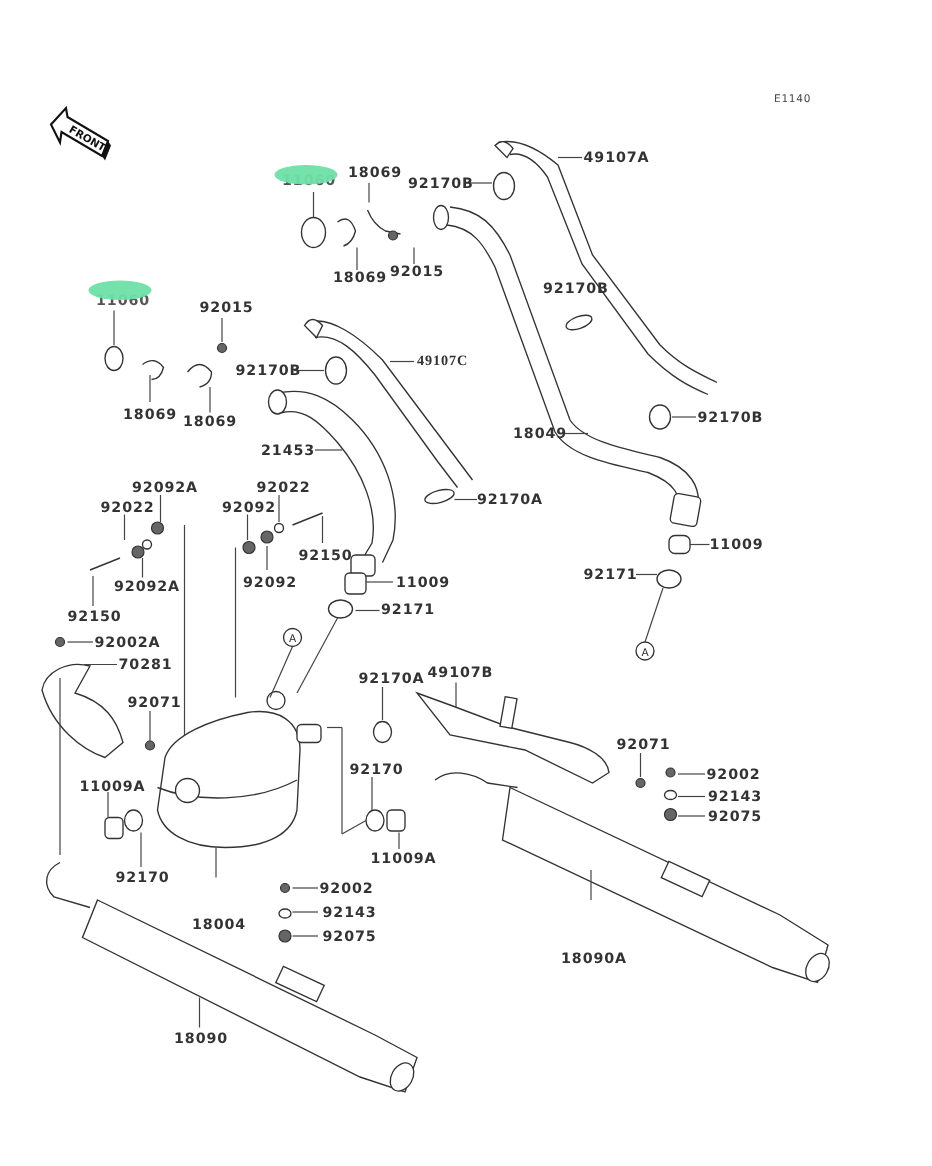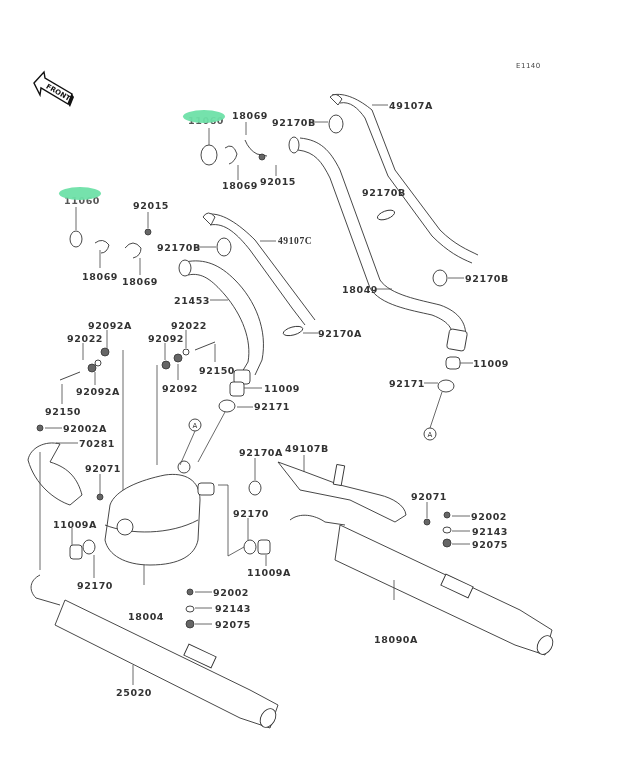--- a/index.html
+++ b/index.html
@@ -241,14 +241,14 @@
   <div class="lbl" style="left:471px;top:511px;">92002</div>
   <div class="lbl" style="left:472px;top:526px;">92143</div>
   <div class="lbl" style="left:472px;top:539px;">92075</div>
   <div class="lbl" style="left:233px;top:508px;">92170</div>
   <div class="lbl" style="left:247px;top:567px;">11009A</div>
   <div class="lbl" style="left:128px;top:587px;margin-top:24px;">18004</div>
   <div class="lbl" style="left:213px;top:587px;">92002</div>
   <div class="lbl" style="left:215px;top:603px;">92143</div>
   <div class="lbl" style="left:215px;top:619px;">92075</div>
   <div class="lbl" style="left:374px;top:634px;">18090A</div>
-  <div class="lbl" style="left:116px;top:687px;">25020</div>
+  <div class="lbl" style="left:116px;top:687px;">18090</div>
 </div>
 
 </body></html>

